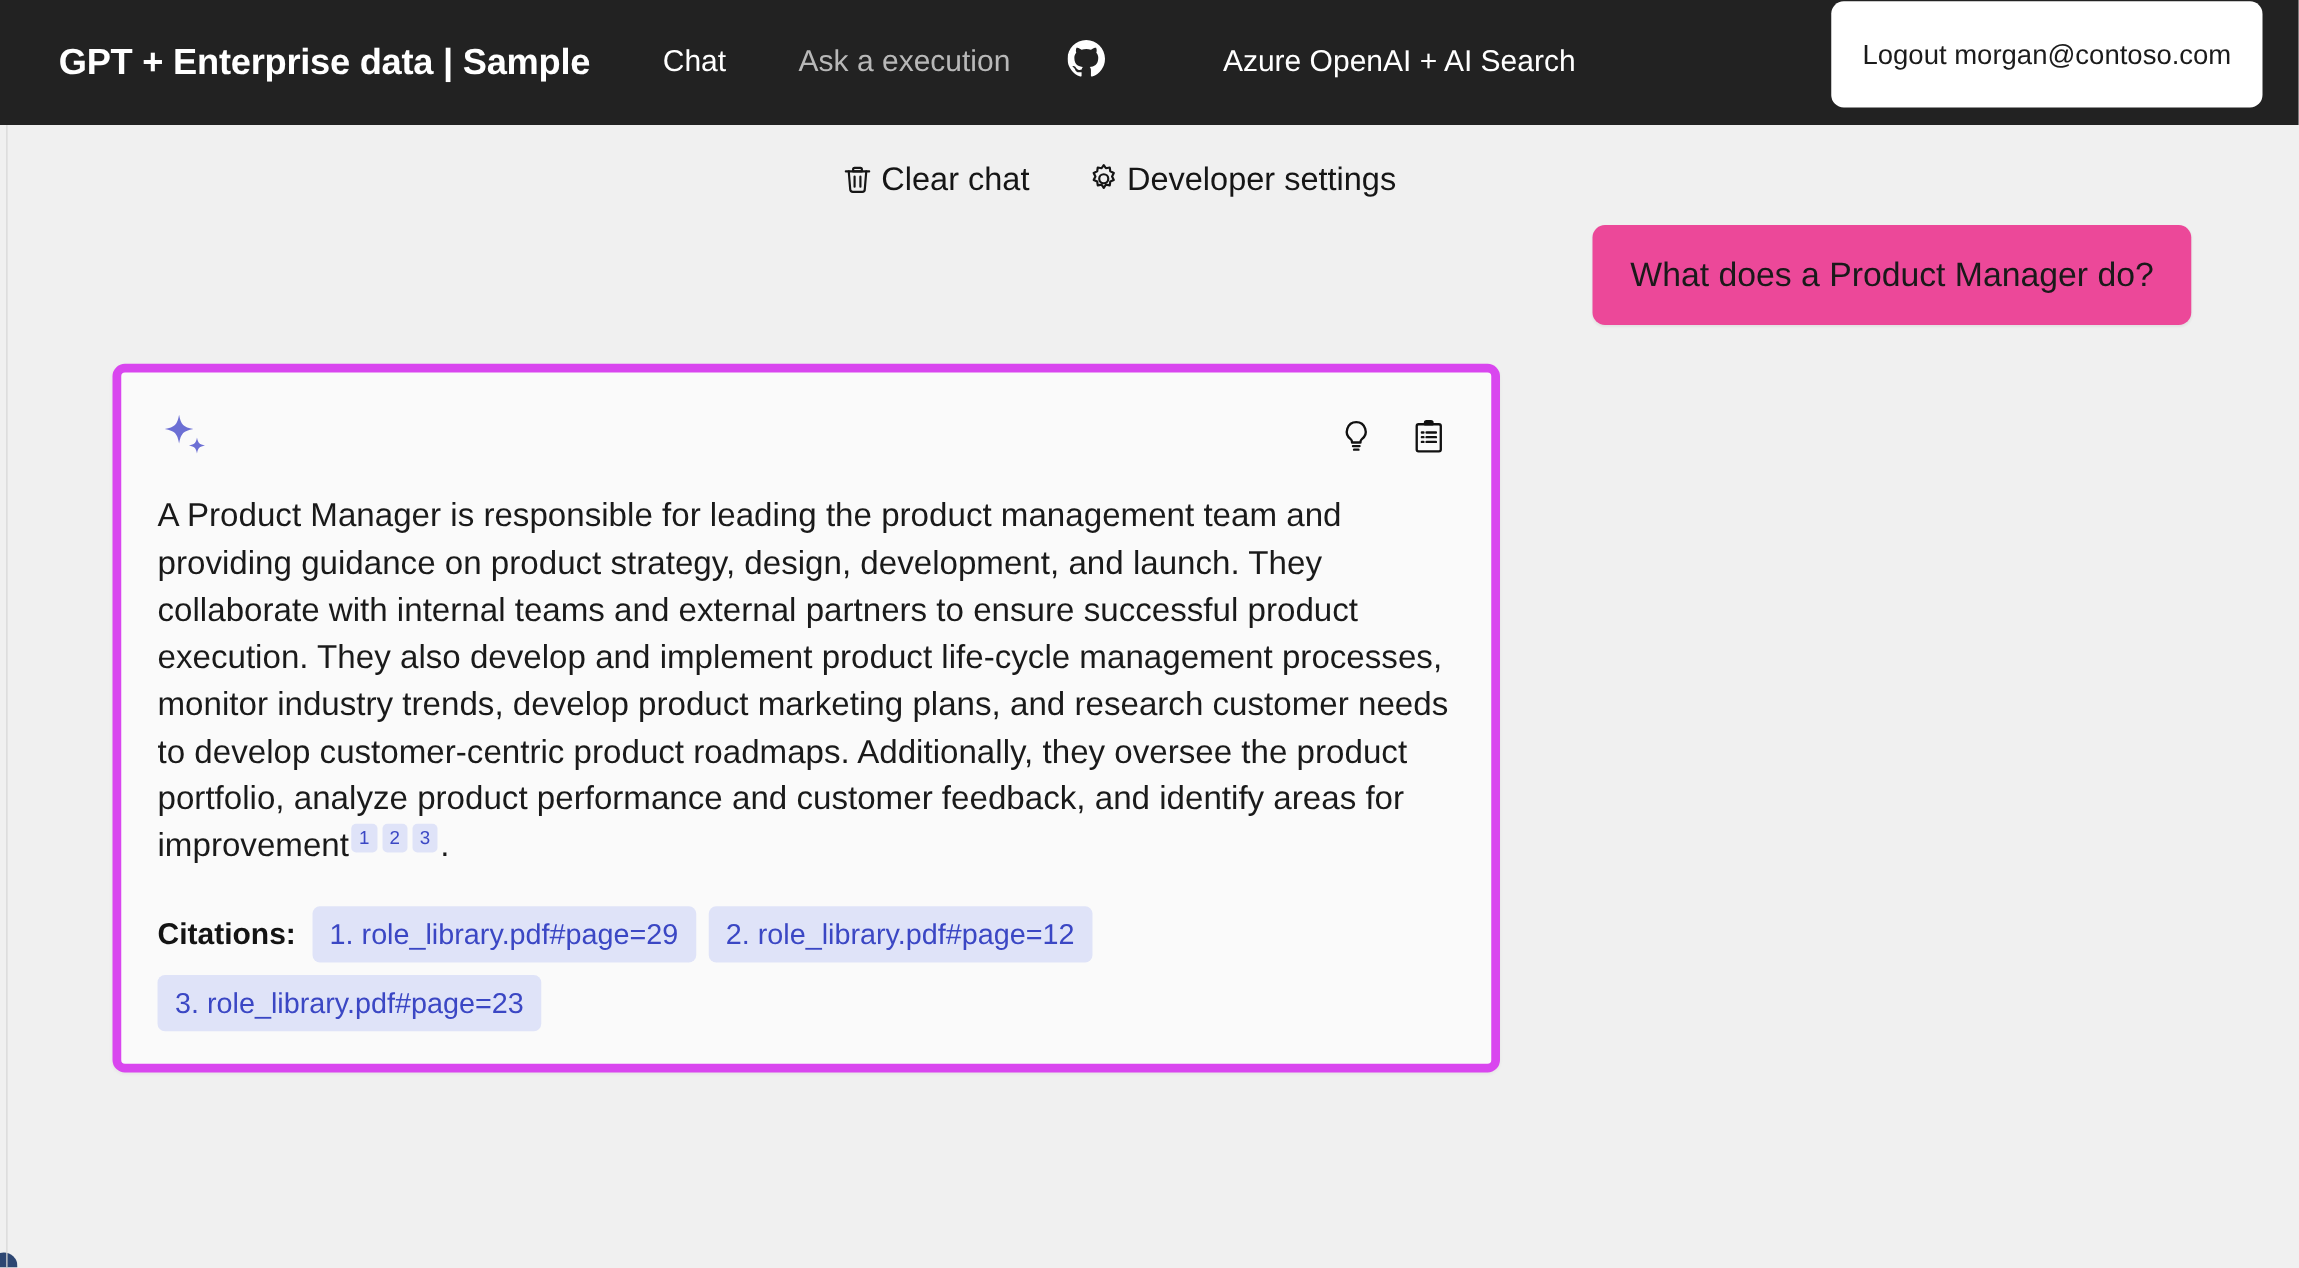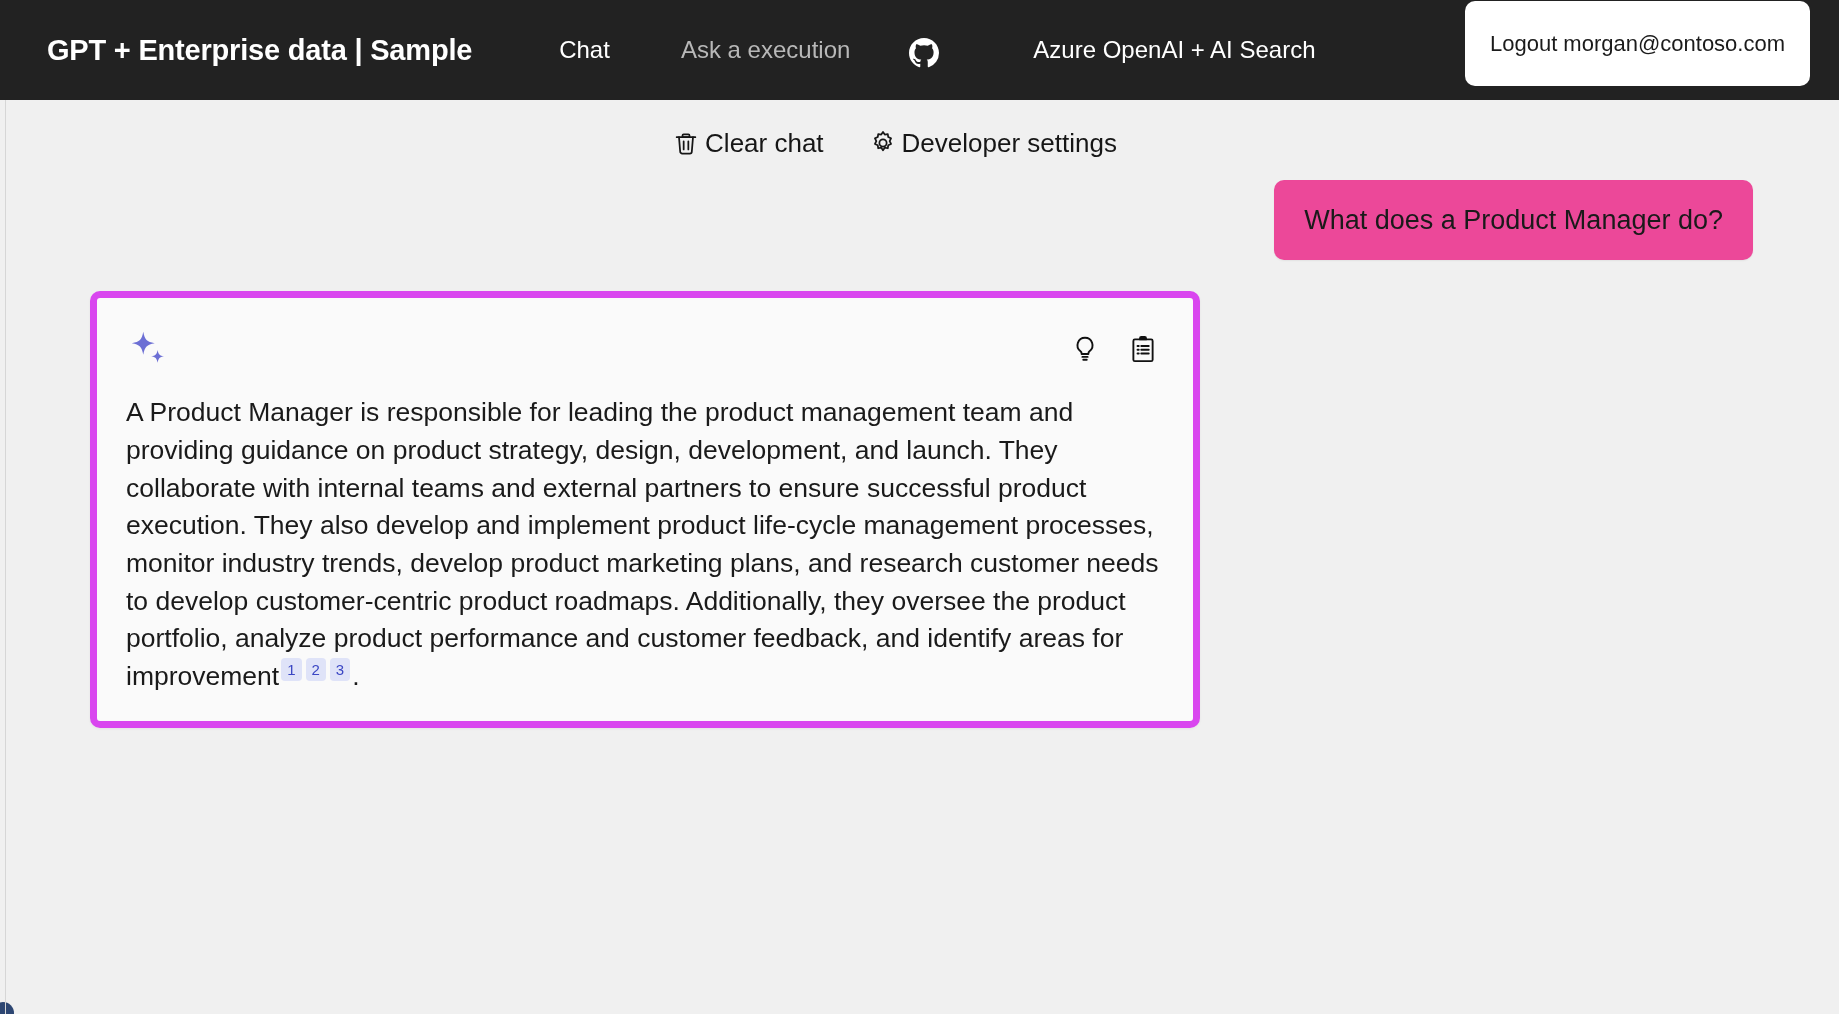--- a/index.html
+++ b/index.html
@@ -48,23 +48,23 @@
   .header-title {
     color: #ffffff;
     font-size: 29px;
     font-weight: bold;
     letter-spacing: -0.2px;
     white-space: nowrap;
   }
 
   .header-nav {
     display: flex;
-    align-items: flex-end;
-    margin-left: 85px;
-    gap: 13px;
+    align-items: flex-start;
+    margin-left: 56px;
+    gap: 0;
   }
 
   .nav-link {
     color: #ffffff;
     font-size: 24px;
     text-decoration: none;
     white-space: nowrap;
     padding: 4px 2px;
     cursor: pointer;
   }
@@ -414,20 +414,26 @@
                   </svg>
                 </span>
               </button>
             </div>
           </div>
 
           <div class="answer-text">
             <span>A Product Manager is responsible for leading the product management team and providing guidance on product strategy, design, development, and launch. They collaborate with internal teams and external partners to ensure successful product execution. They also develop and implement product life-cycle management processes, monitor industry trends, develop product marketing plans, and research customer needs to develop customer-centric product roadmaps. Additionally, they oversee the product portfolio, analyze product performance and customer feedback, and identify areas for improvement</span><sup class="sup-cite">1</sup><sup class="sup-cite">2</sup><sup class="sup-cite">3</sup><span>.</span>
           </div>
 
+          <div class="citations-row">
+            <span class="citations-label">Citations:</span>
+            <button class="citation-chip">1. role_library.pdf#page=29</button>
+            <button class="citation-chip">2. role_library.pdf#page=12</button>
+            <button class="citation-chip">3. role_library.pdf#page=23</button>
+          </div>
 
         </div>
       </div>
 
     </div>
 
 
     <div class="corner-artifact">
         <i></i>
       </div>

